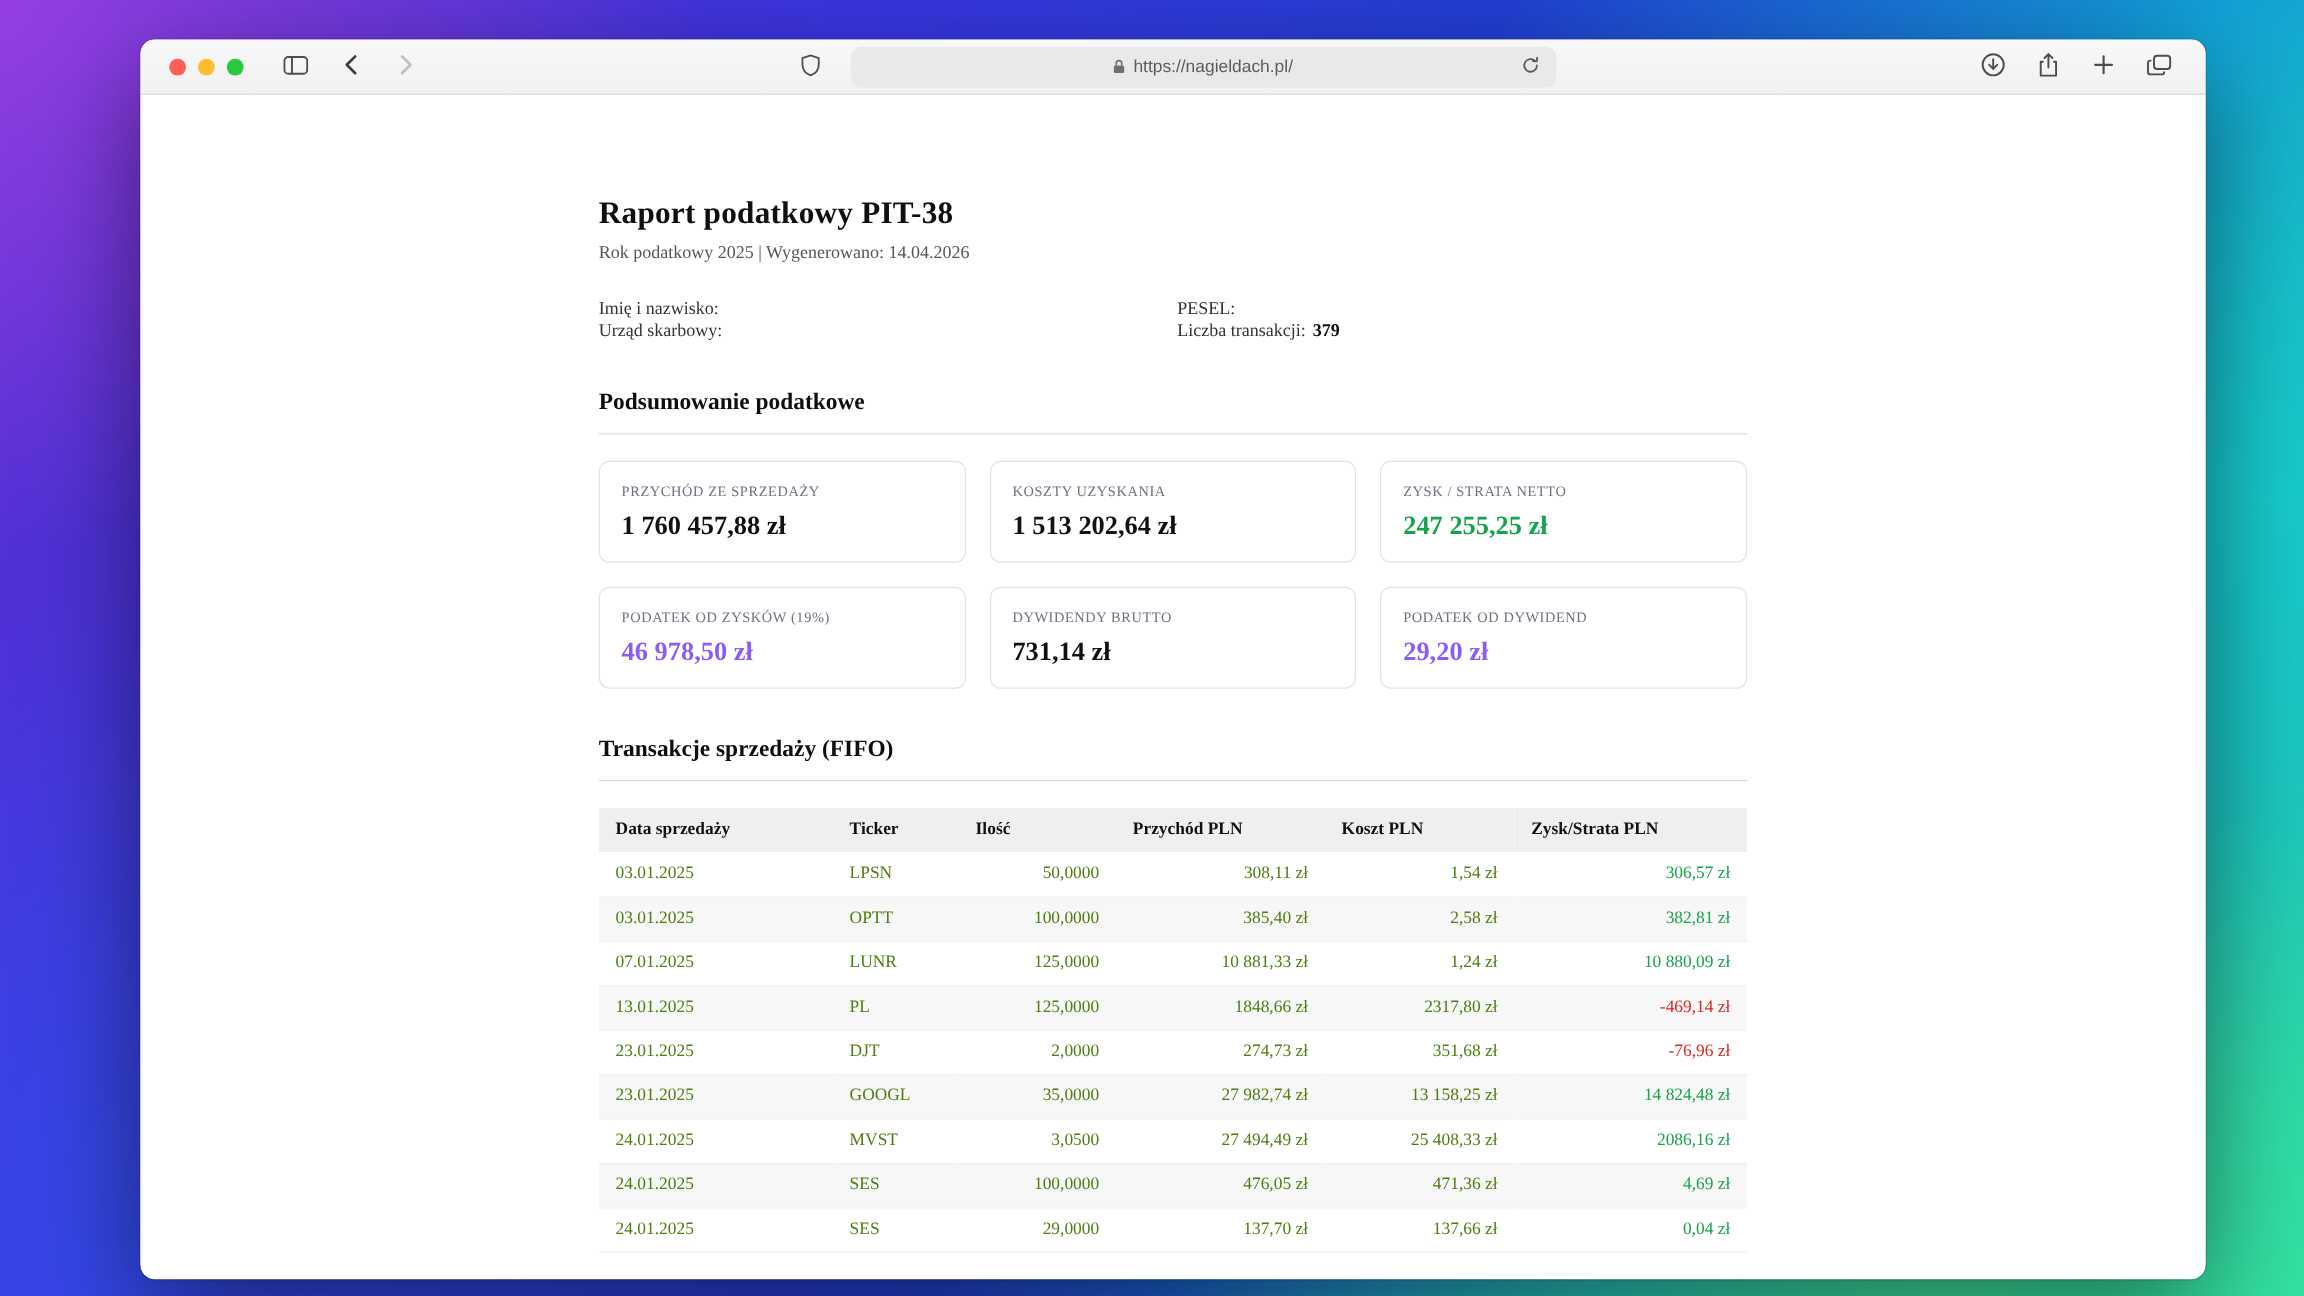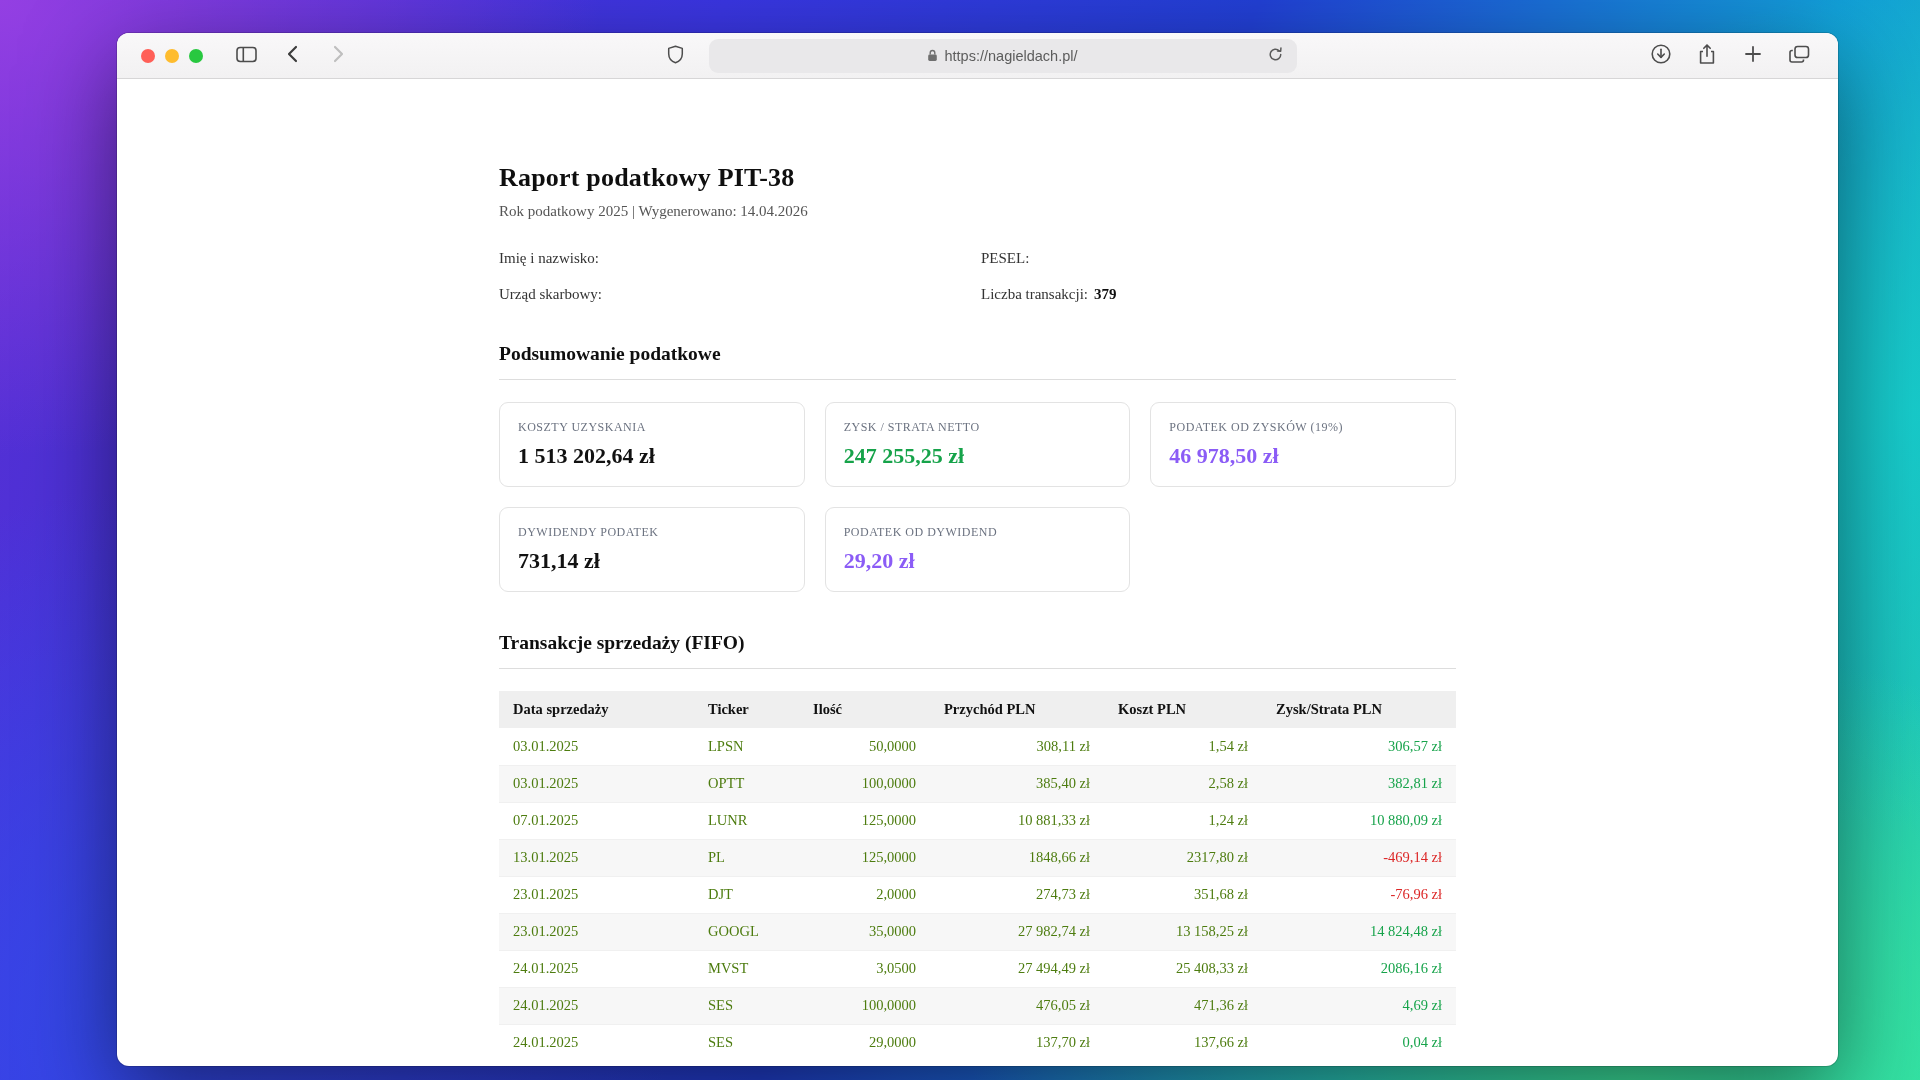--- a/index.html
+++ b/index.html
@@ -53,21 +53,21 @@
   .urlbar .reload { position:absolute; right:9px; top:50%; transform:translateY(-50%); display:flex; }
   .right-group { position:absolute; right:22px; top:50%; transform:translateY(-50%); display:flex; align-items:center; }
 
   
   .page { height:calc(100% - 58px); background:#fff; overflow:hidden; }
   .content { width:957px; margin:4px auto; padding-top:80px; color:#1a1a1a;font-family:Liberation Serif, serif; }
 
   .page-title { font-size:26px; font-weight:700; color:#0f0f0f; margin:0; letter-spacing:.2px; }
   .page-subtitle { margin-top:10px; font-size:15px; color:#555; }
 
-  .info { margin-top:30px; display:grid; grid-template-columns:482px 1fr; row-gap:19px; font-size:15px; color:#333; }
+  .info { margin-top:30px; display:grid; grid-template-columns:482px 1fr; row-gap:1px; font-size:15px; color:#333; }
   .info b { color:#0f0f0f; margin-left:6px; }
 
   .section { margin-top:40px; }
   .section h2 { margin:0; font-size:19.5px; font-weight:700; color:#0f0f0f; }
   .rule { border:none; border-top:1px solid #ddd; margin:14px 0 0; }
 
   .cards { margin-top:22px; display:grid; grid-template-columns:repeat(3,1fr); gap:20px; }
   .card { border:1px solid #e3e3e3; border-radius:9px; padding:17px 18px; background:#fff; }
   .card-label { font-size:12px; letter-spacing:.5px; color:#6b7280; font-weight:500; }
   .card-value { margin-top:8px; font-size:22px; font-weight:700; color:#111; }
@@ -199,33 +199,37 @@
           <div><span>PESEL:</span></div>
           <div><span>Urząd skarbowy:</span></div>
           <div><span>Liczba transakcji:</span><b>379</b></div>
         </div>
 
         <div class="section">
           <h2>Podsumowanie podatkowe</h2>
           <hr class="rule">
           <div class="cards">
             <div class="card">
+              <div class="card-label">PRZYCHÓD ZE SPRZEDAŻY</div>
+              <div class="card-value" data-color="default">1 760 457,88 zł</div>
+            </div>
+            <div class="card">
               <div class="card-label">KOSZTY UZYSKANIA</div>
               <div class="card-value" data-color="default">1 513 202,64 zł</div>
             </div>
             <div class="card">
               <div class="card-label">ZYSK / STRATA NETTO</div>
               <div class="card-value" data-color="green">247 255,25 zł</div>
             </div>
             <div class="card">
               <div class="card-label">PODATEK OD ZYSKÓW (19%)</div>
               <div class="card-value" data-color="blue">46 978,50 zł</div>
             </div>
             <div class="card">
-              <div class="card-label">DYWIDENDY PODATEK</div>
+              <div class="card-label">DYWIDENDY BRUTTO</div>
               <div class="card-value" data-color="default">731,14 zł</div>
             </div>
             <div class="card">
               <div class="card-label">PODATEK OD DYWIDEND</div>
               <div class="card-value" data-color="blue">29,20 zł</div>
             </div>
           </div>
         </div>
 
         <div class="section">

